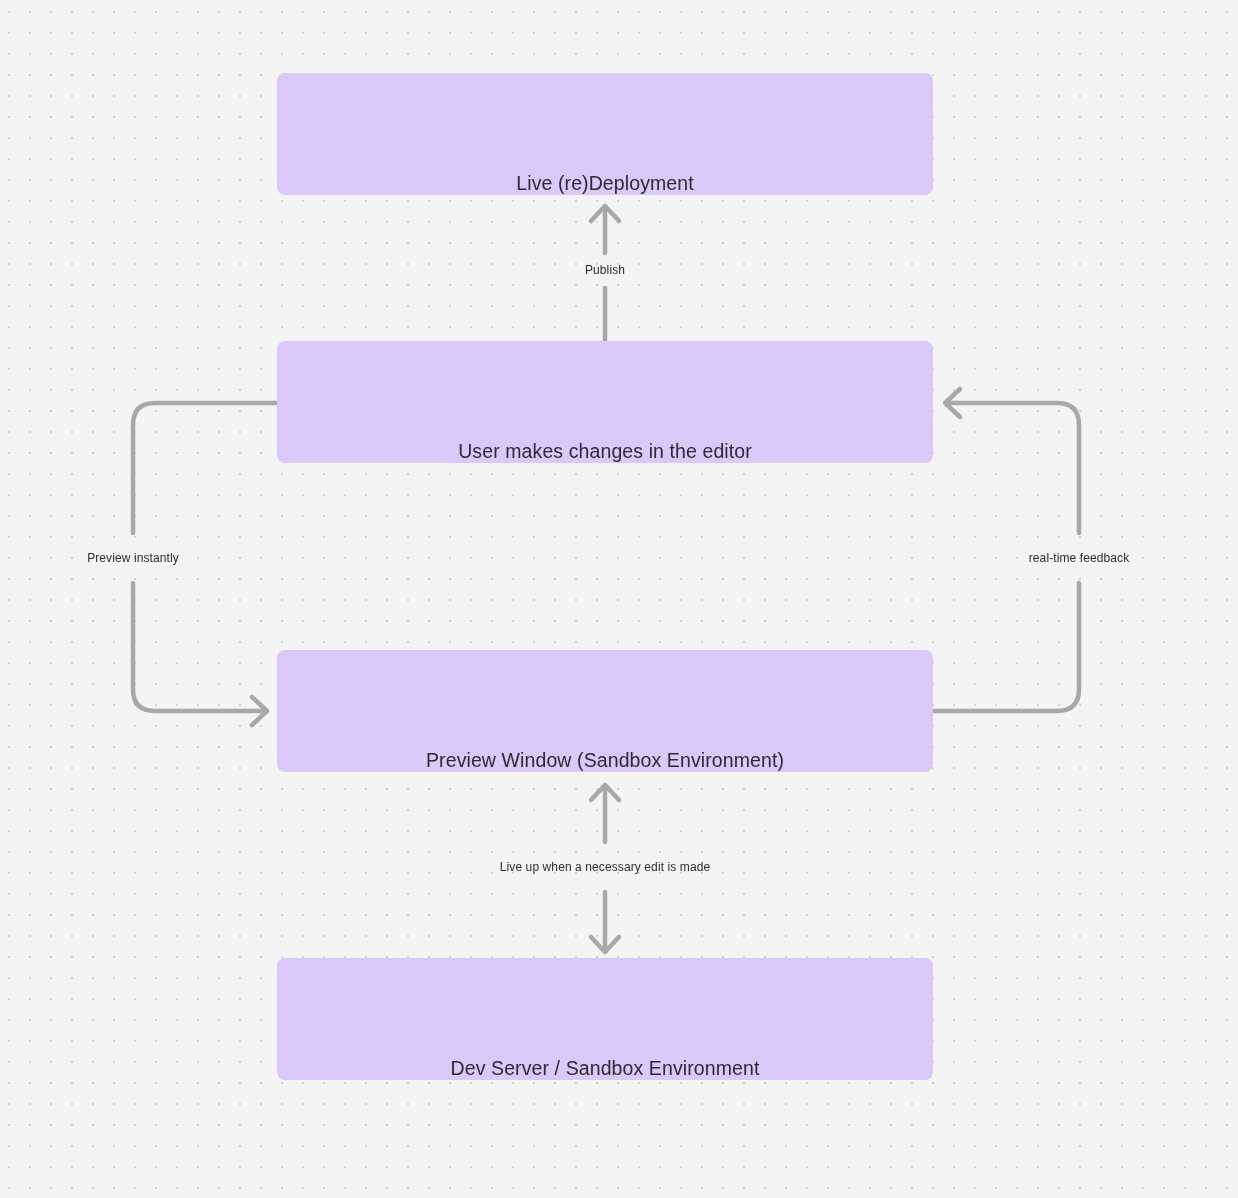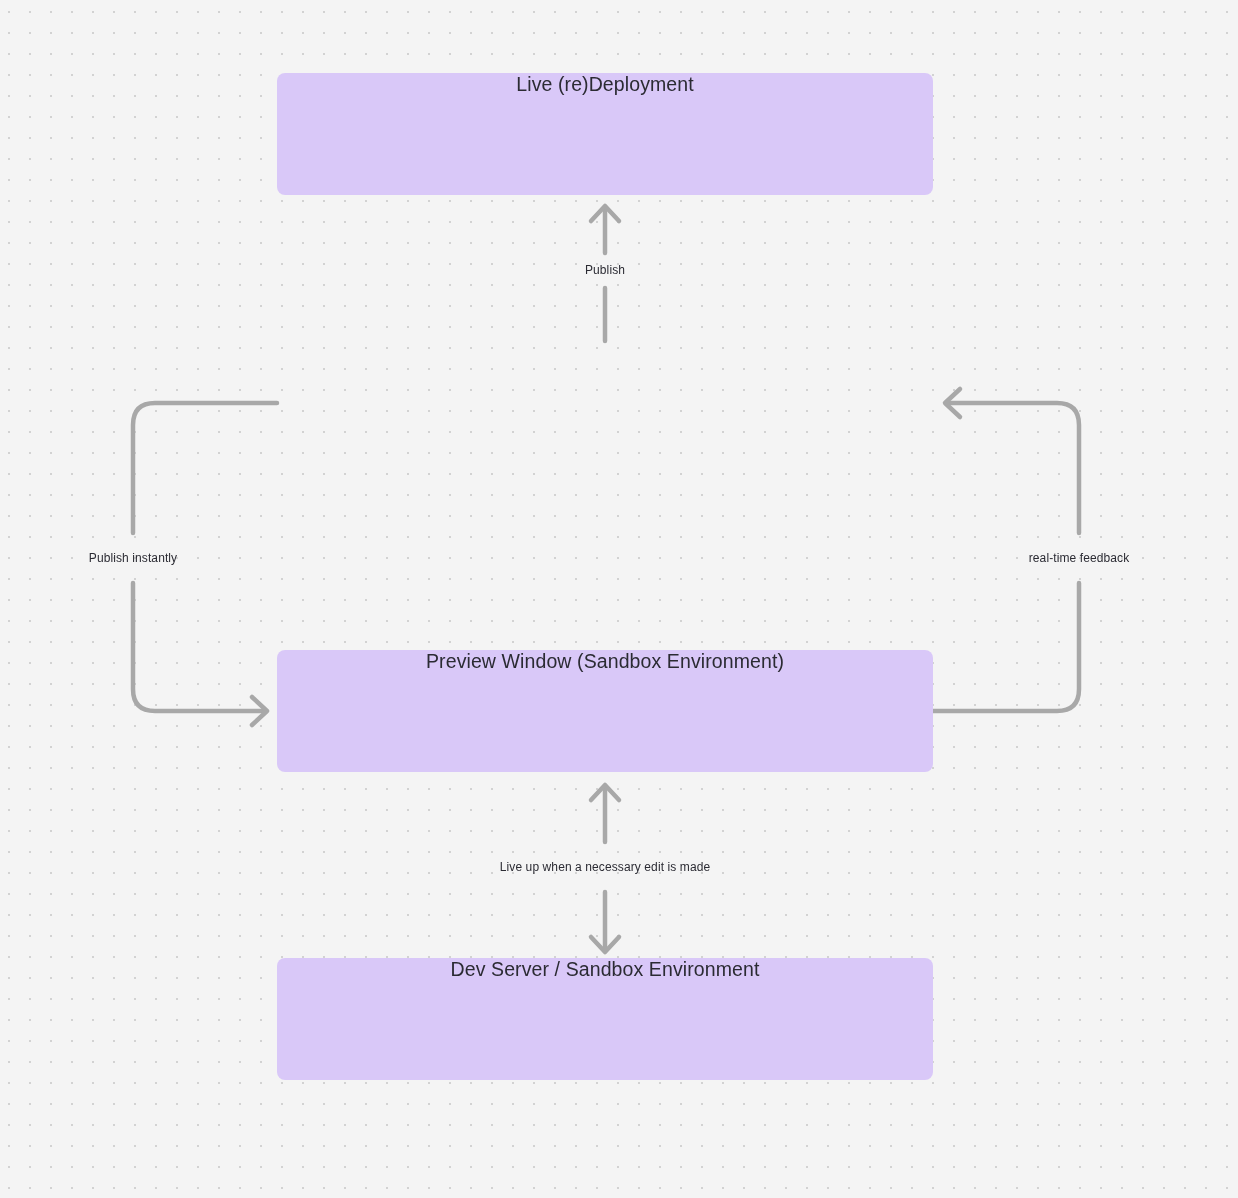--- a/index.html
+++ b/index.html
@@ -33,21 +33,21 @@
     pointer-events: none;
   }
   .node {
     position: absolute;
     width: 656px;
     height: 122px;
     left: 277px;
     border-radius: 8px;
     background: #d9c8f8;
     display: flex;
-    align-items: flex-start;
+    align-items: flex-end;
     justify-content: center;
     box-sizing: border-box;
   }
   .node-label {
     font-size: 19.5px;
     color: #2b2b33;
     letter-spacing: 0.1px;
     line-height: 1.2;
     text-align: center;
     white-space: nowrap;
@@ -105,30 +105,33 @@
         <path d="M591,937 L605,952 L619,937"></path>
       </g>
 
     </g>
   </svg>
 
   <div class="node" id="node-deploy">
     <span class="node-label">Live (re)Deployment</span>
   </div>
 
+  <div class="node" id="node-editor">
+    <span class="node-label">User makes changes in the editor</span>
+  </div>
 
   <div class="node" id="node-devsrv">
     <span class="node-label">Dev Server / Sandbox Environment</span>
   </div>
 
   <div class="node" id="node-preview">
     <span class="node-label">Preview Window (Sandbox Environment)</span>
   </div>
 
   <div class="edge-label" id="label-publish">Publish</div>
 
-  <div class="edge-label" id="label-updates">Publish instantly</div>
+  <div class="edge-label" id="label-updates">Preview instantly</div>
 
   <div class="edge-label" id="label-realtime">real-time feedback</div>
 
   <div class="edge-label" id="label-spunup">Live up when a necessary edit is made</div>
 
 </div>
 
 </body></html>

